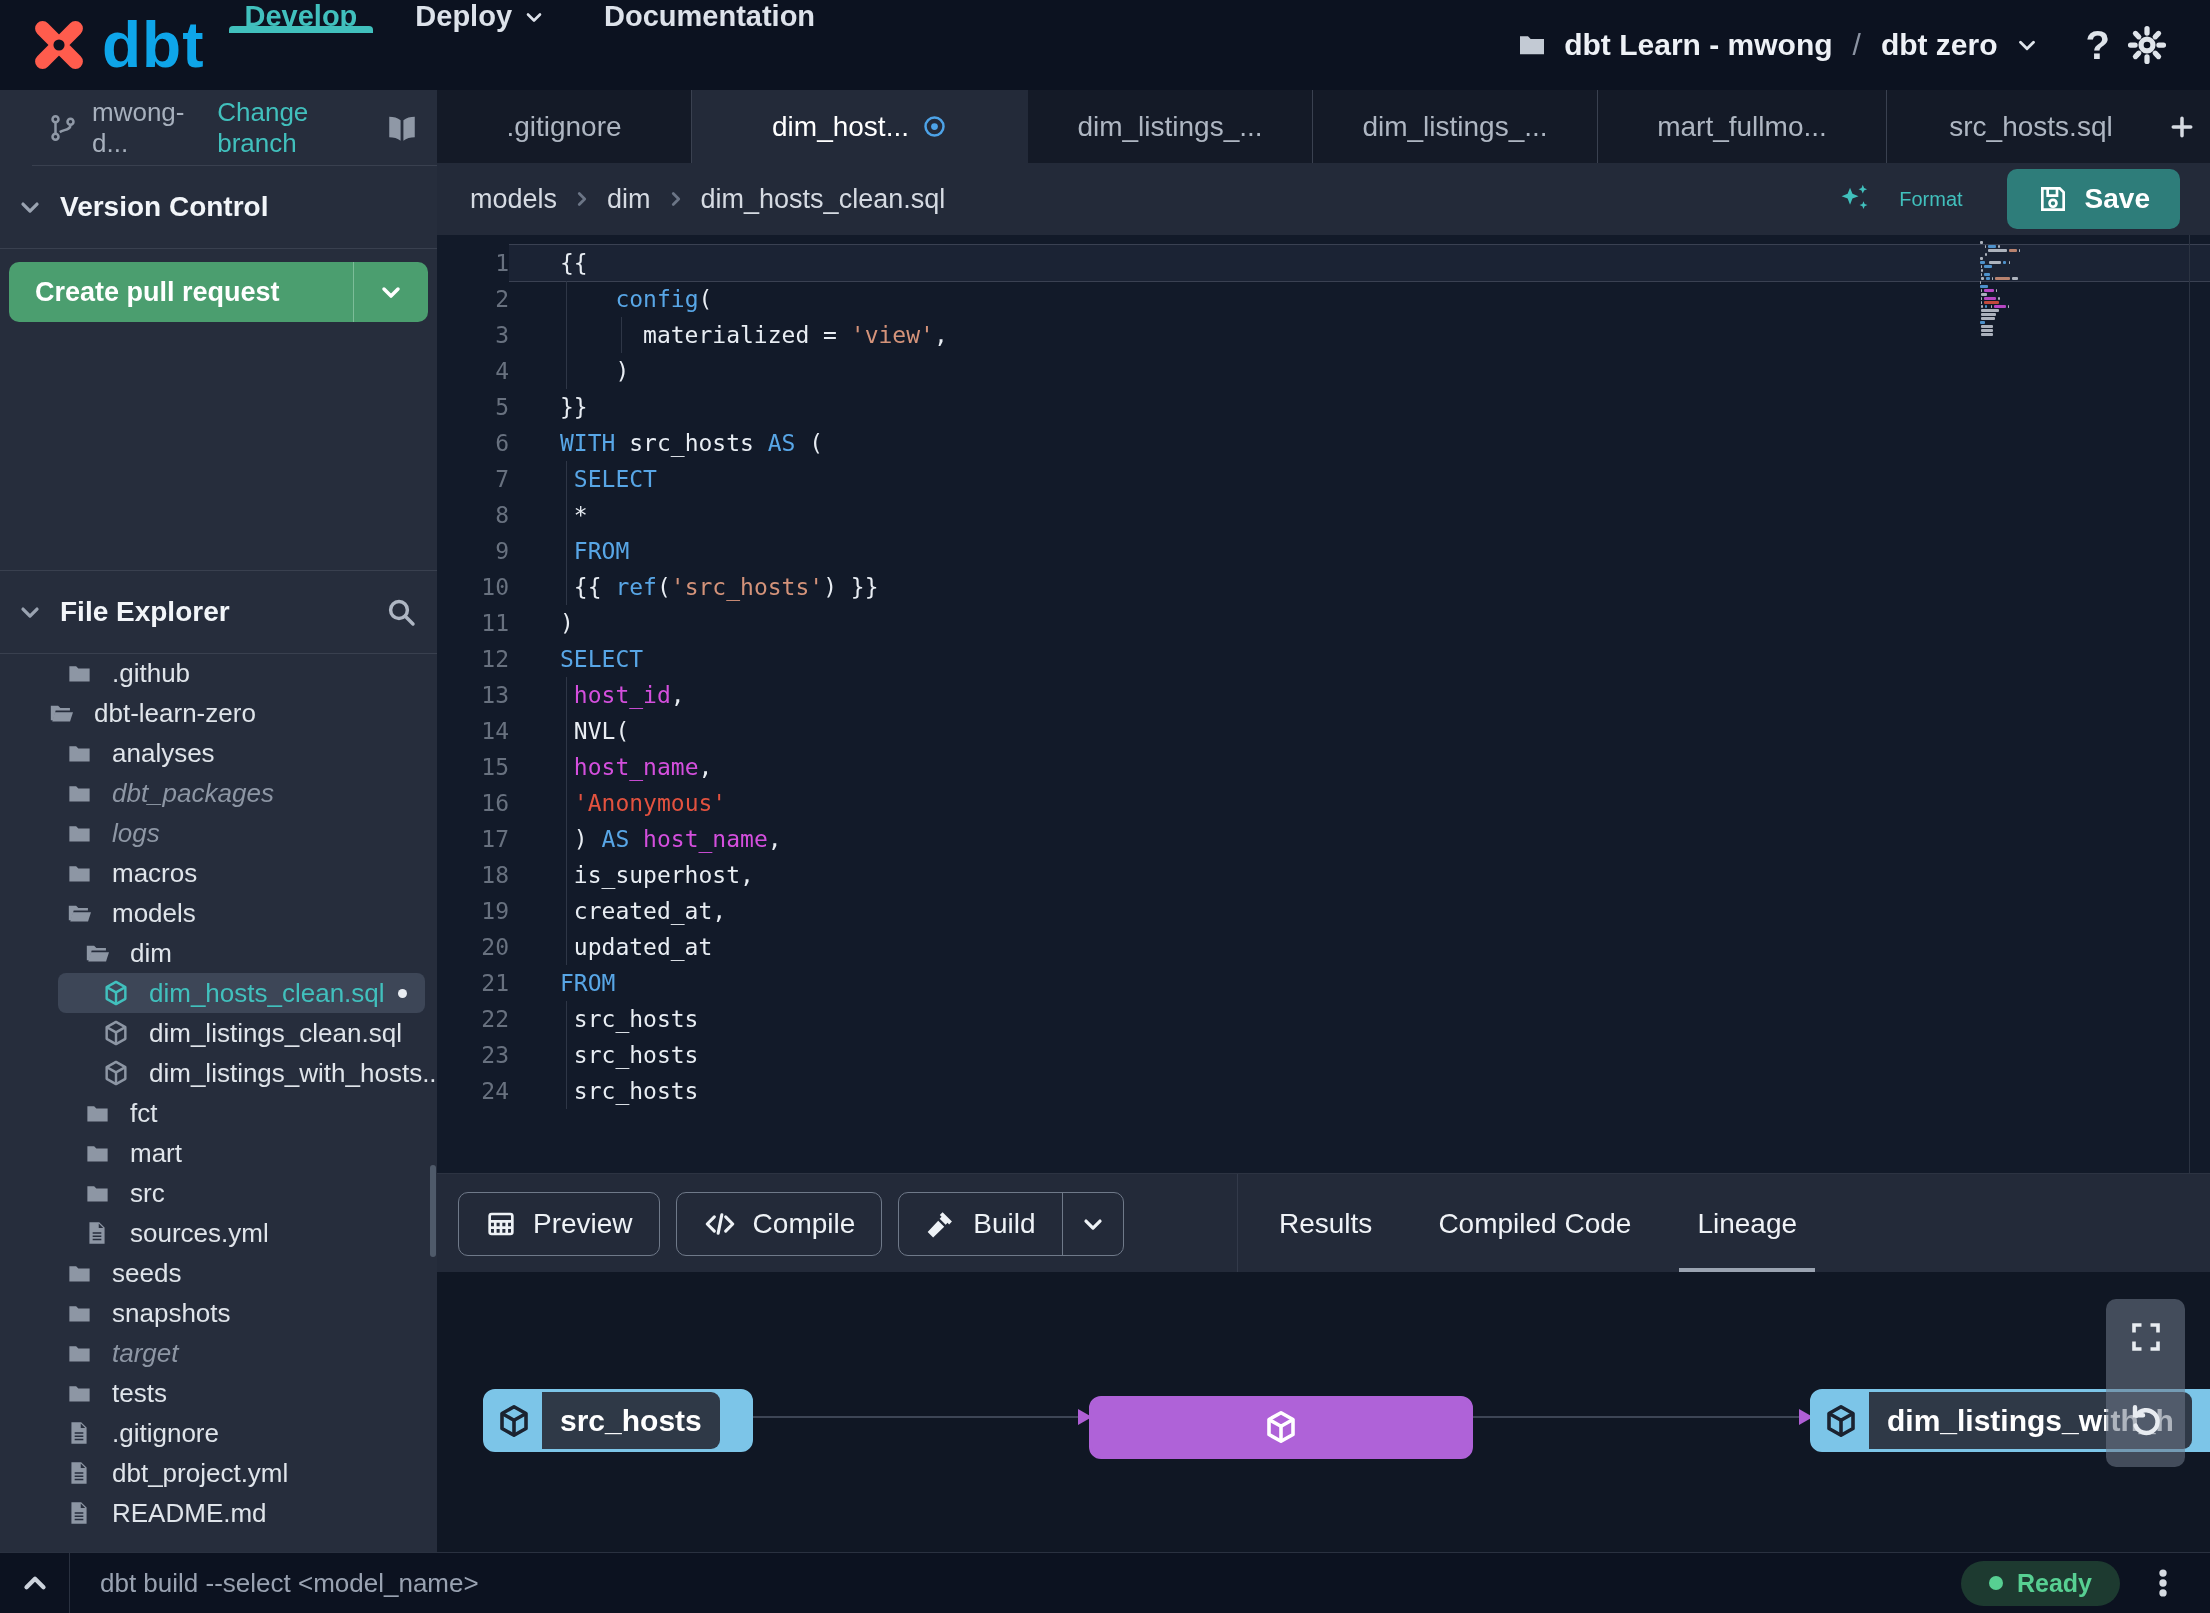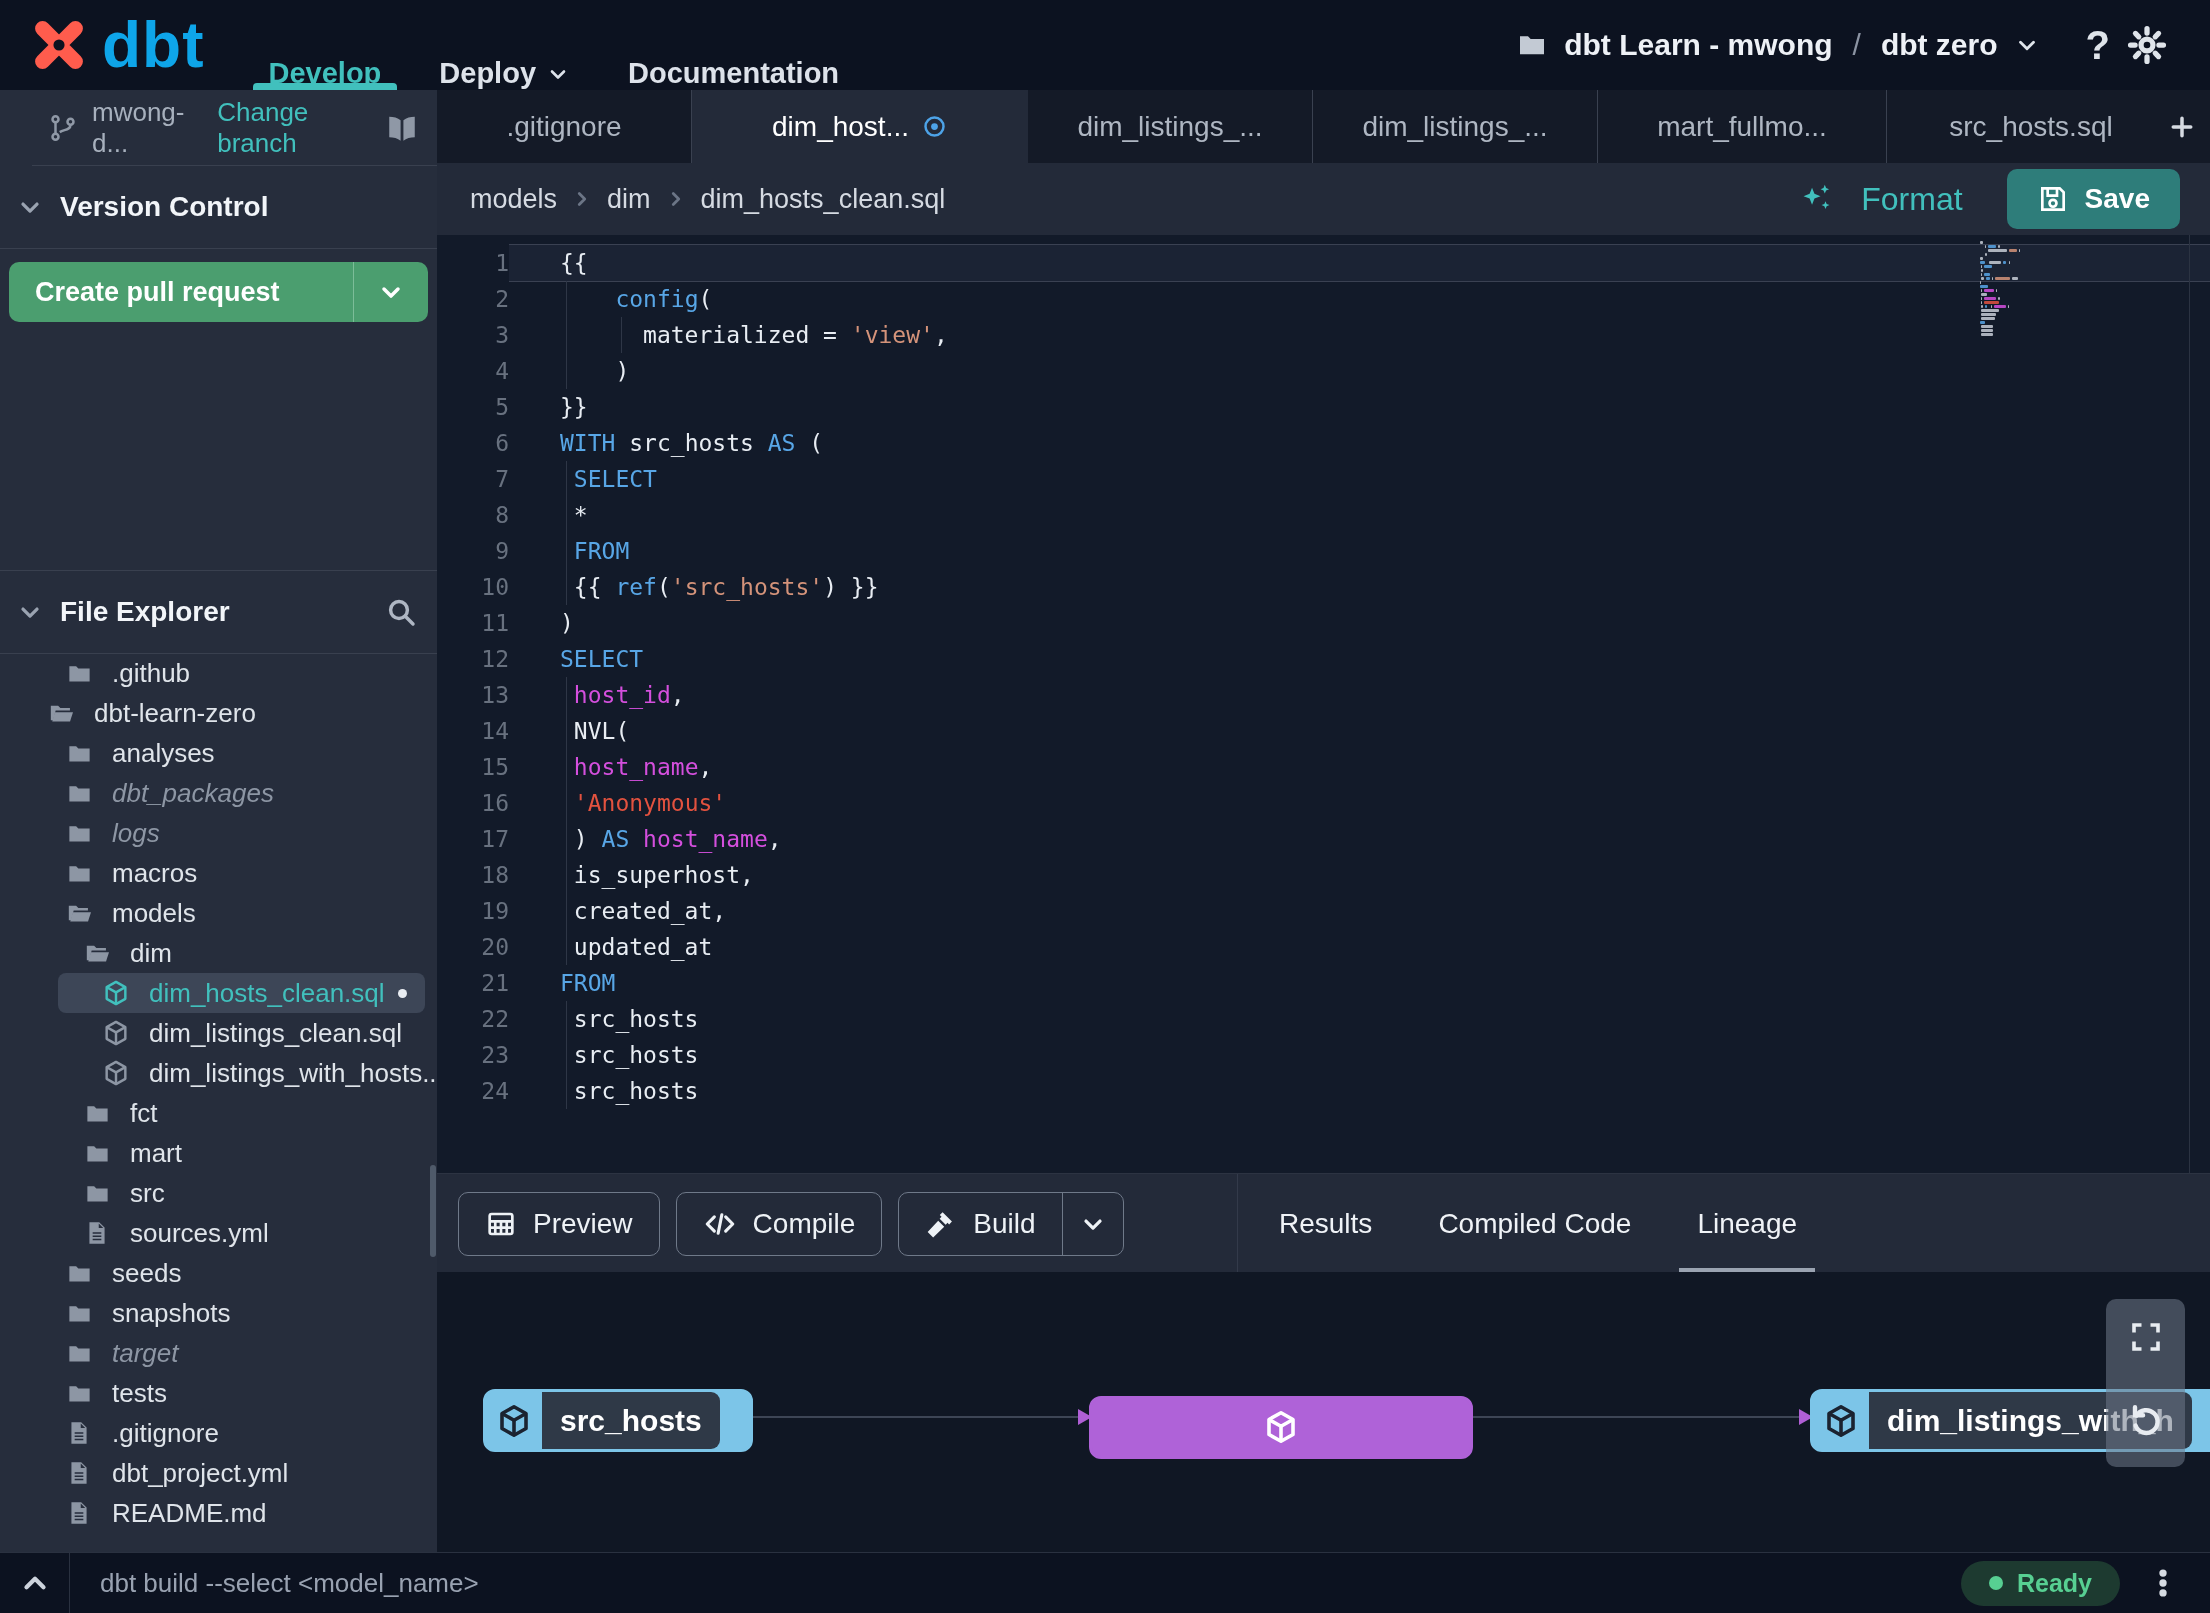--- a/index.html
+++ b/index.html
@@ -7,21 +7,21 @@
        font-family:"Liberation Sans",sans-serif;color:#e8ecf2;
        -webkit-font-smoothing:antialiased;}
   .app{position:absolute;inset:0;}
   svg{display:block;}
 
   
   .navbar{position:absolute;top:0;left:0;width:2210px;height:90px;background:#0c1220;
           display:flex;align-items:center;}
   .logo{display:flex;align-items:center;gap:14px;padding:0 38px 0 30px;cursor:pointer;}
   .logo-text{font-size:64px;font-weight:bold;color:#0ea5e9;letter-spacing:1px;}
-  .nav-items{display:flex;align-items:flex-end;height:100%;gap:58px;margin-left:26px;}
+  .nav-items{display:flex;align-items:flex-start;height:100%;gap:58px;margin-left:2px;}
   .nav-item{position:relative;display:flex;align-items:center;gap:10px;font-size:29px;
             font-weight:600;color:#dde2ea;cursor:pointer;}
   .nav-item.active{color:#41c0bd;}
   .nav-item.active::after{content:"";position:absolute;left:-16px;right:-16px;bottom:0;
             height:7px;background:#41c0bd;border-radius:4px 4px 0 0;}
   .nav-right{margin-left:auto;display:flex;align-items:center;gap:16px;padding-right:42px;}
   .nav-right .acct,.nav-right .proj{font-size:30px;font-weight:600;color:#eef1f6;cursor:pointer;}
   .nav-right .sep{font-size:30px;color:#8b93a2;margin:0 4px;}
   .help{font-size:40px;font-weight:800;color:#dfe4ea;margin-left:30px;cursor:pointer;}
   .icon{color:#c3cad4;}
@@ -68,21 +68,21 @@
   .tab.active{background:#232a39;color:#fff;border-right:none;}
   .tab-plus{flex:0 0 56px;display:flex;align-items:center;justify-content:center;
        color:#d6dbe2;cursor:pointer;}
   .toolbar{position:absolute;top:73px;left:0;right:0;height:72px;background:#232a39;
        display:flex;align-items:center;}
   .breadcrumb{display:flex;align-items:center;gap:14px;padding-left:33px;font-size:27px;
        color:#d5dae2;}
   .breadcrumb .bc-chev{color:#6b7586;}
   .crumb{cursor:pointer;}
   .toolbar-right{margin-left:auto;display:flex;align-items:center;gap:44px;padding-right:30px;}
-  .format-btn{display:flex;align-items:center;gap:27px;color:#41c0bd;font-size:32px;cursor:pointer;}
+  .format-btn{display:flex;align-items:center;gap:27px;color:#41c0bd;font-size:20px;cursor:pointer;}
   .save-btn{display:flex;align-items:center;gap:16px;background:#2e7d7a;color:#fff;
        font-size:28px;font-weight:600;border-radius:10px;padding:0 30px;height:60px;cursor:pointer;}
 
   
   .editor{position:absolute;top:145px;left:0;right:0;height:938px;background:#121a29;
           overflow:hidden;}
   #code-lines{position:absolute;top:10px;left:0;right:0;}
   .ln{display:flex;height:36px;line-height:36px;font-family:"DejaVu Sans Mono",monospace;
       font-size:23px;}
   .ln-num{flex:0 0 72px;text-align:right;color:#68717f;user-select:none;}

